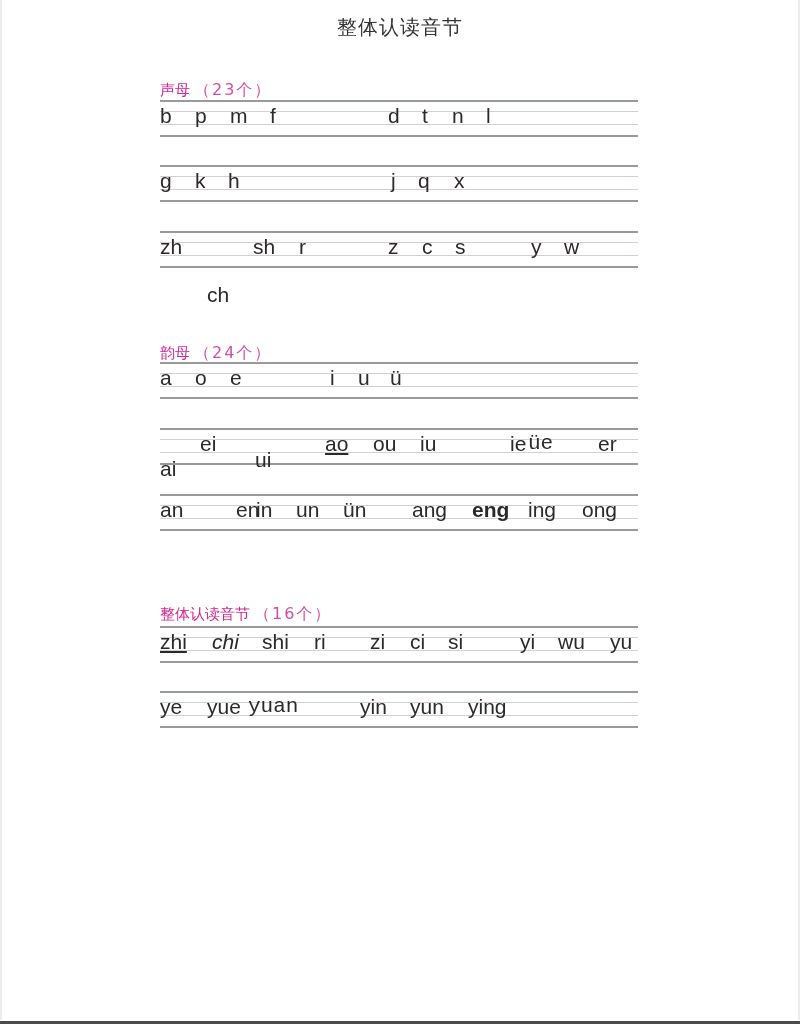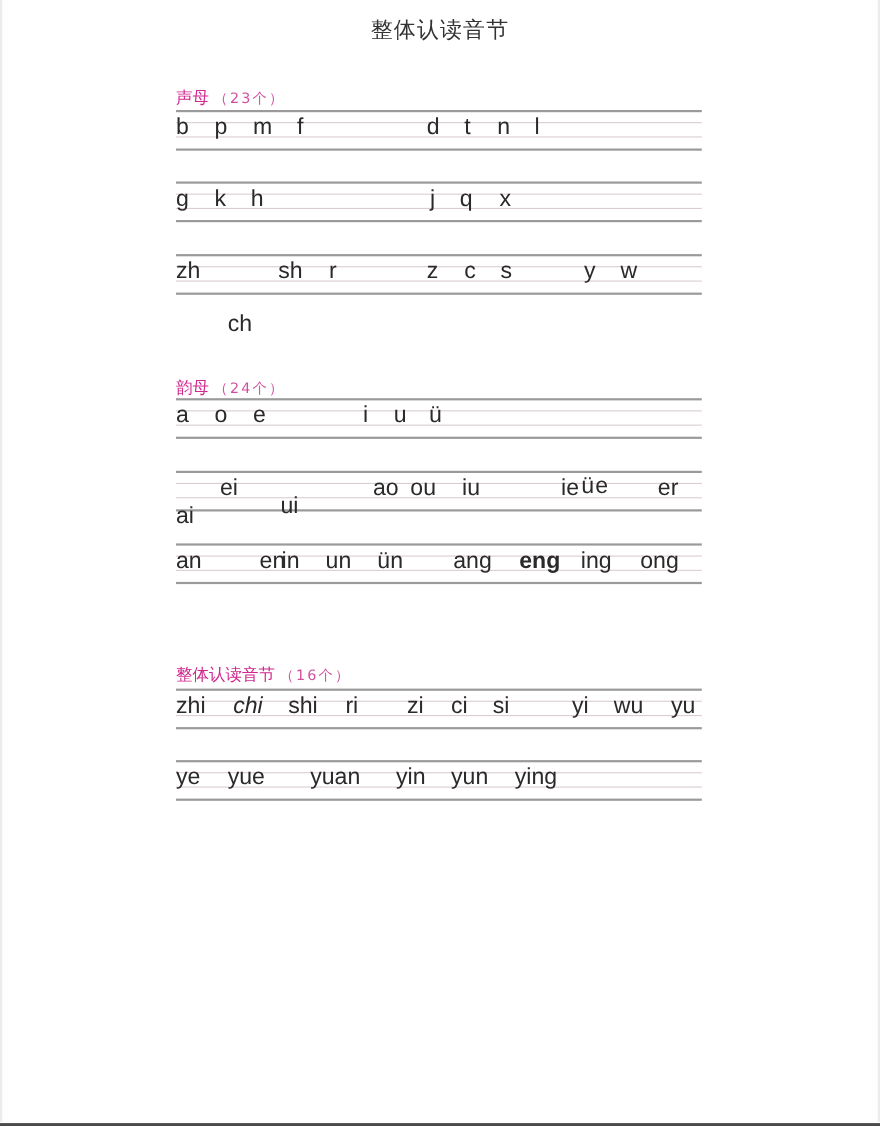--- a/index.html
+++ b/index.html
@@ -13,21 +13,21 @@
   .page-edge-right { position: absolute; right: 0; top: 0; width: 2px; height: 1020px; background: #ececec; }
   .bottom-bar { position: absolute; left: 0; bottom: 0; width: 800px; height: 3px; background: #4a4a4a; }
   .title {
     position: absolute; top: 14px; left: 0; width: 800px; text-align: center;
     font-family: "DejaVu Sans", sans-serif; font-size: 20px; color: #333; letter-spacing: 1px;
   }
   .sec-label {
     position: absolute; left: 160px; font-family: "DejaVu Sans", sans-serif;
     font-size: 15px; color: #d0288f; white-space: nowrap;
   }
-  .sec-label .count { font-size: 13px; letter-spacing: 2px; margin-left: 4px; color: #d24fa0; }
+  .sec-label .count { font-size: 16px; letter-spacing: 2px; margin-left: 4px; color: #d24fa0; }
   .row { position: absolute; left: 160px; width: 478px; height: 36px; }
   .row .ln { position: absolute; left: 0; width: 478px; height: 0; }
   .row .l1 { top: 0; border-top: 2px solid #9a9a9a; }
   .row .l2 { top: 11px; border-top: 1px solid #d9cdd3; }
   .row .l3 { top: 24px; border-top: 1px solid #d9cdd3; }
   .row .l4 { top: 35px; border-top: 2px solid #9a9a9a; }
   .row .syl {
     position: absolute; top: 4px; font-size: 21px; line-height: 24px; color: #2a2a2a;
     white-space: nowrap;
   }
@@ -97,21 +97,21 @@
       <span class="syl" style="left: 230px;">ü</span>
     </div>
     <div class="row" style="top: 428px;">
       <div class="ln l1"></div>
       <div class="ln l2"></div>
       <div class="ln l3"></div>
       <div class="ln l4"></div>
       <span class="syl" style="left: 0px; margin-top: 25px;">ai</span>
       <span class="syl" style="left: 40px;">ei</span>
       <span class="syl" style="left: 95px; margin-top: 16px;">ui</span>
-      <span class="syl" style="left: 179px;">ao</span>
+      <span class="syl" style="left: 165px; text-decoration: underline;">ao</span>
       <span class="syl" style="left: 213px;">ou</span>
       <span class="syl" style="left: 260px;">iu</span>
       <span class="syl" style="left: 350px;">ie</span>
       <span class="syl" style="left: 368px; font-family: Liberation Mono, monospace;">üe</span>
       <span class="syl" style="left: 438px;">er</span>
     </div>
     <div class="row" style="top: 494px;">
       <div class="ln l1"></div>
       <div class="ln l2"></div>
       <div class="ln l3"></div>
@@ -125,38 +125,38 @@
       <span class="syl" style="left: 312px; font-weight: bold;">eng</span>
       <span class="syl" style="left: 368px;">ing</span>
       <span class="syl" style="left: 422px;">ong</span>
     </div>
     <div class="sec-label" style="top: 604px;"><span>整体认读音节</span><span class="count">（16个）</span></div>
     <div class="row" style="top: 626px;">
       <div class="ln l1"></div>
       <div class="ln l2"></div>
       <div class="ln l3"></div>
       <div class="ln l4"></div>
-      <span class="syl" style="left: 0px;">zhi</span>
+      <span class="syl" style="left: 0px; text-decoration: underline;">zhi</span>
       <span class="syl" style="left: 52px; font-style: italic;">chi</span>
       <span class="syl" style="left: 102px;">shi</span>
       <span class="syl" style="left: 154px;">ri</span>
       <span class="syl" style="left: 210px;">zi</span>
       <span class="syl" style="left: 250px;">ci</span>
       <span class="syl" style="left: 288px;">si</span>
       <span class="syl" style="left: 360px;">yi</span>
       <span class="syl" style="left: 398px;">wu</span>
       <span class="syl" style="left: 450px;">yu</span>
     </div>
     <div class="row" style="top: 691px;">
       <div class="ln l1"></div>
       <div class="ln l2"></div>
       <div class="ln l3"></div>
       <div class="ln l4"></div>
       <span class="syl" style="left: 0px;">ye</span>
       <span class="syl" style="left: 47px; text-align: right;">yue</span>
-      <span class="syl" style="left: 122px;">yuan</span>
+      <span class="syl" style="left: 88px; font-family: Liberation Mono, monospace;">yuan</span>
       <span class="syl" style="left: 200px;">yin</span>
       <span class="syl" style="left: 250px;">yun</span>
       <span class="syl" style="left: 308px;">ying</span>
     </div>
   </div>
 
 <div class="bottom-bar"></div>
 
 </body></html>

